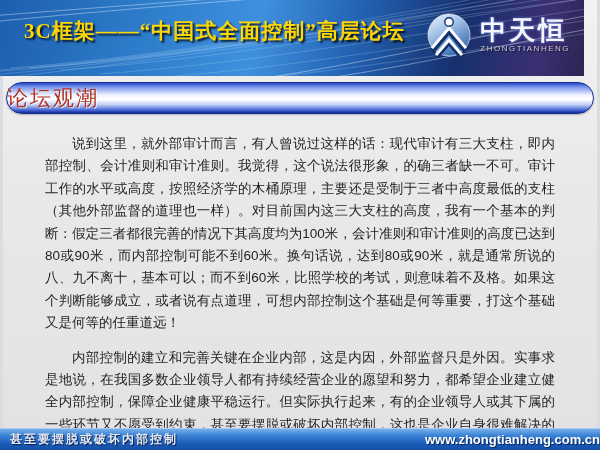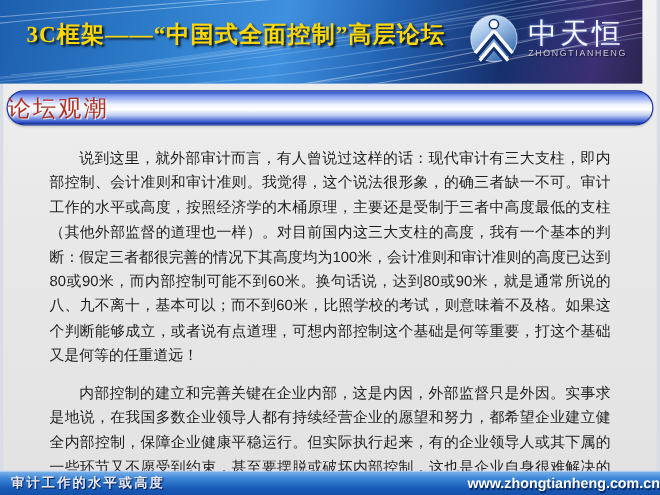--- a/index.html
+++ b/index.html
@@ -18,21 +18,21 @@
   .waves{position:absolute;top:0;left:0;}
   .slide-title{
     position:absolute;left:24px;top:17px;
     font-family:"Liberation Serif",serif;font-weight:bold;font-size:21px;
     color:#ffd700;letter-spacing:1px;white-space:nowrap;
     text-shadow:2px 2px 2px rgba(0,0,0,0.85);
   }
   .logo{position:absolute;right:14px;top:12px;display:flex;align-items:center;gap:8px;}
   .logo-text{display:flex;flex-direction:column;align-items:flex-start;line-height:1;}
   .logo-cn{
-    font-family:"Liberation Serif",serif;font-weight:normal;font-size:26px;color:#f4f6fb;
+    font-family:"Liberation Serif",serif;font-weight:bold;font-size:26px;color:#f4f6fb;
     letter-spacing:3px;text-shadow:0 0 3px rgba(120,150,255,0.8);
   }
   .logo-en{
     font-size:8px;color:#c9c9d6;letter-spacing:1.5px;margin-top:1px;
     text-shadow:1px 1px 1px rgba(0,0,0,0.6);
   }
   
   .section-bar{
     position:absolute;top:82px;left:6px;right:6px;height:30px;border-radius:16px;
     border:1px solid #12309a;
@@ -130,17 +130,17 @@
   <div class="section-bar">
     <span class="section-title">论坛观潮</span>
   </div>
 
   <div class="body">
     <p>说到这里，就外部审计而言，有人曾说过这样的话：现代审计有三大支柱，即内部控制、会计准则和审计准则。我觉得，这个说法很形象，的确三者缺一不可。审计工作的水平或高度，按照经济学的木桶原理，主要还是受制于三者中高度最低的支柱（其他外部监督的道理也一样）。对目前国内这三大支柱的高度，我有一个基本的判断：假定三者都很完善的情况下其高度均为100米，会计准则和审计准则的高度已达到80或90米，而内部控制可能不到60米。换句话说，达到80或90米，就是通常所说的八、九不离十，基本可以；而不到60米，比照学校的考试，则意味着不及格。如果这个判断能够成立，或者说有点道理，可想内部控制这个基础是何等重要，打这个基础又是何等的任重道远！</p>
     <p>内部控制的建立和完善关键在企业内部，这是内因，外部监督只是外因。实事求是地说，在我国多数企业领导人都有持续经营企业的愿望和努力，都希望企业建立健全内部控制，保障企业健康平稳运行。但实际执行起来，有的企业领导人或其下属的一些环节又不愿受到约束，甚至要摆脱或破坏内部控制，这也是企业自身很难解决的问题。如果外部监督能及时发现问题和不足，并提出改进意见，会促进企业内部控制的建立、健全和完善。</p>
   </div>
 
   <div class="footer">
-    <span class="footer-left">审计工作的水平或高度</span>
+    <span class="footer-left">甚至要摆脱或破坏内部控制</span>
     <span class="footer-right">www.zhongtianheng.com.cn</span>
   </div>
 
 </div>
 
 </body></html>

